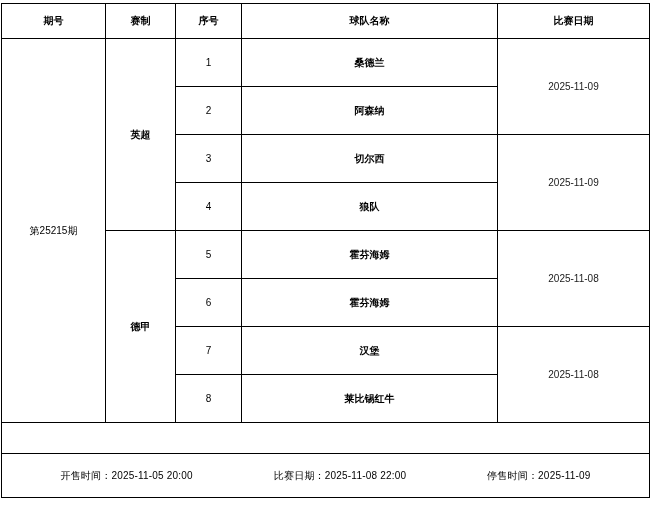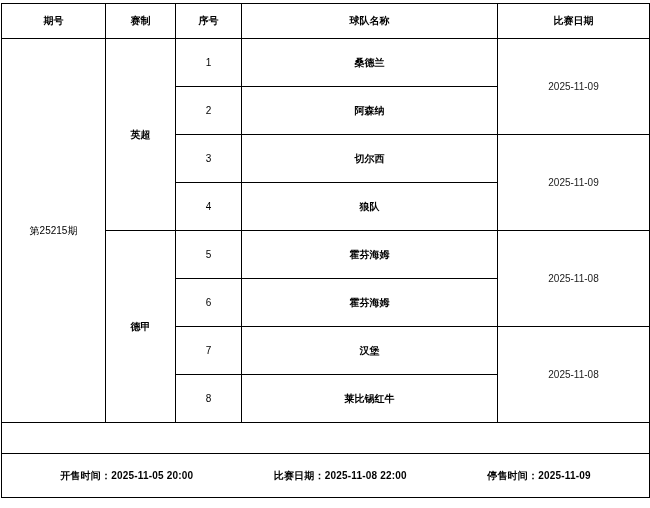--- a/index.html
+++ b/index.html
@@ -72,21 +72,20 @@
     height: 43px;
     font-size: 12.5px;
   }
   .footer-inner {
     display: flex;
     justify-content: space-around;
     align-items: center;
     width: 100%;
     padding: 0 18px;
     box-sizing: border-box;
-    font-weight: bold;
   }
   .footer-item {
     white-space: nowrap;
     letter-spacing: 0.2px;
   }
   .footer-item .label { }
   .footer-item .value { font-family: "Liberation Sans", sans-serif; }
 </style>
 </head>
 <body>

